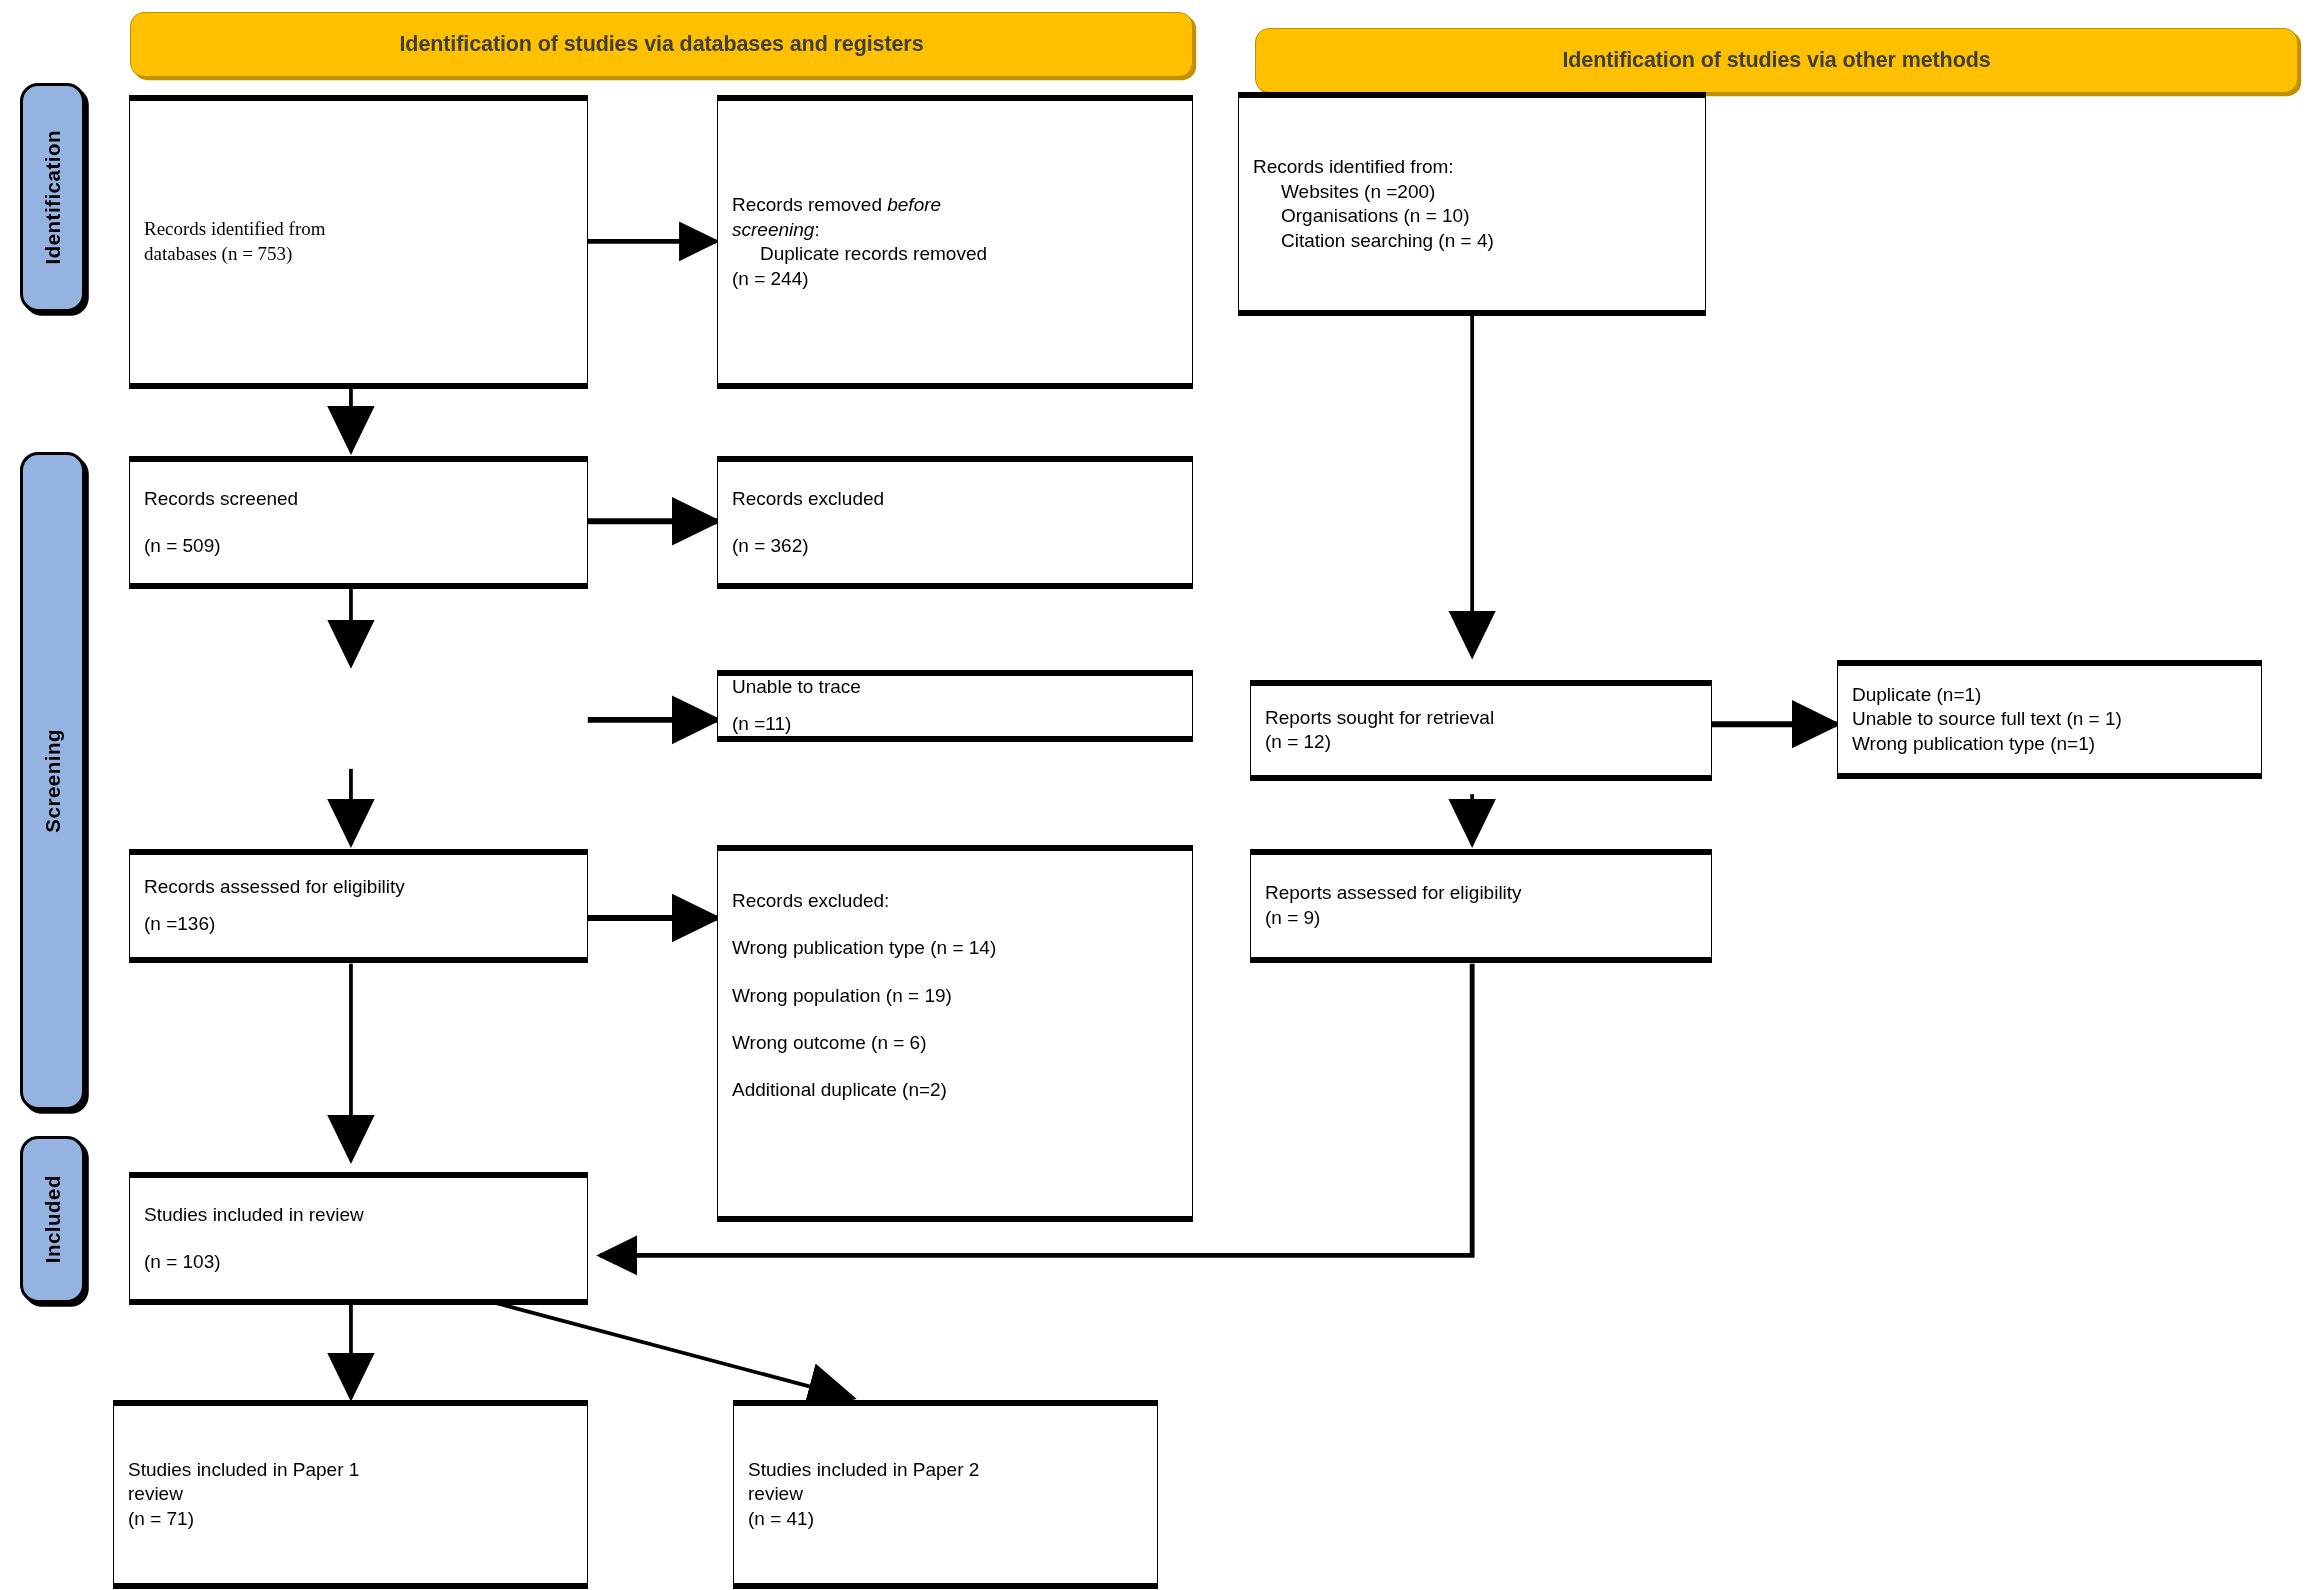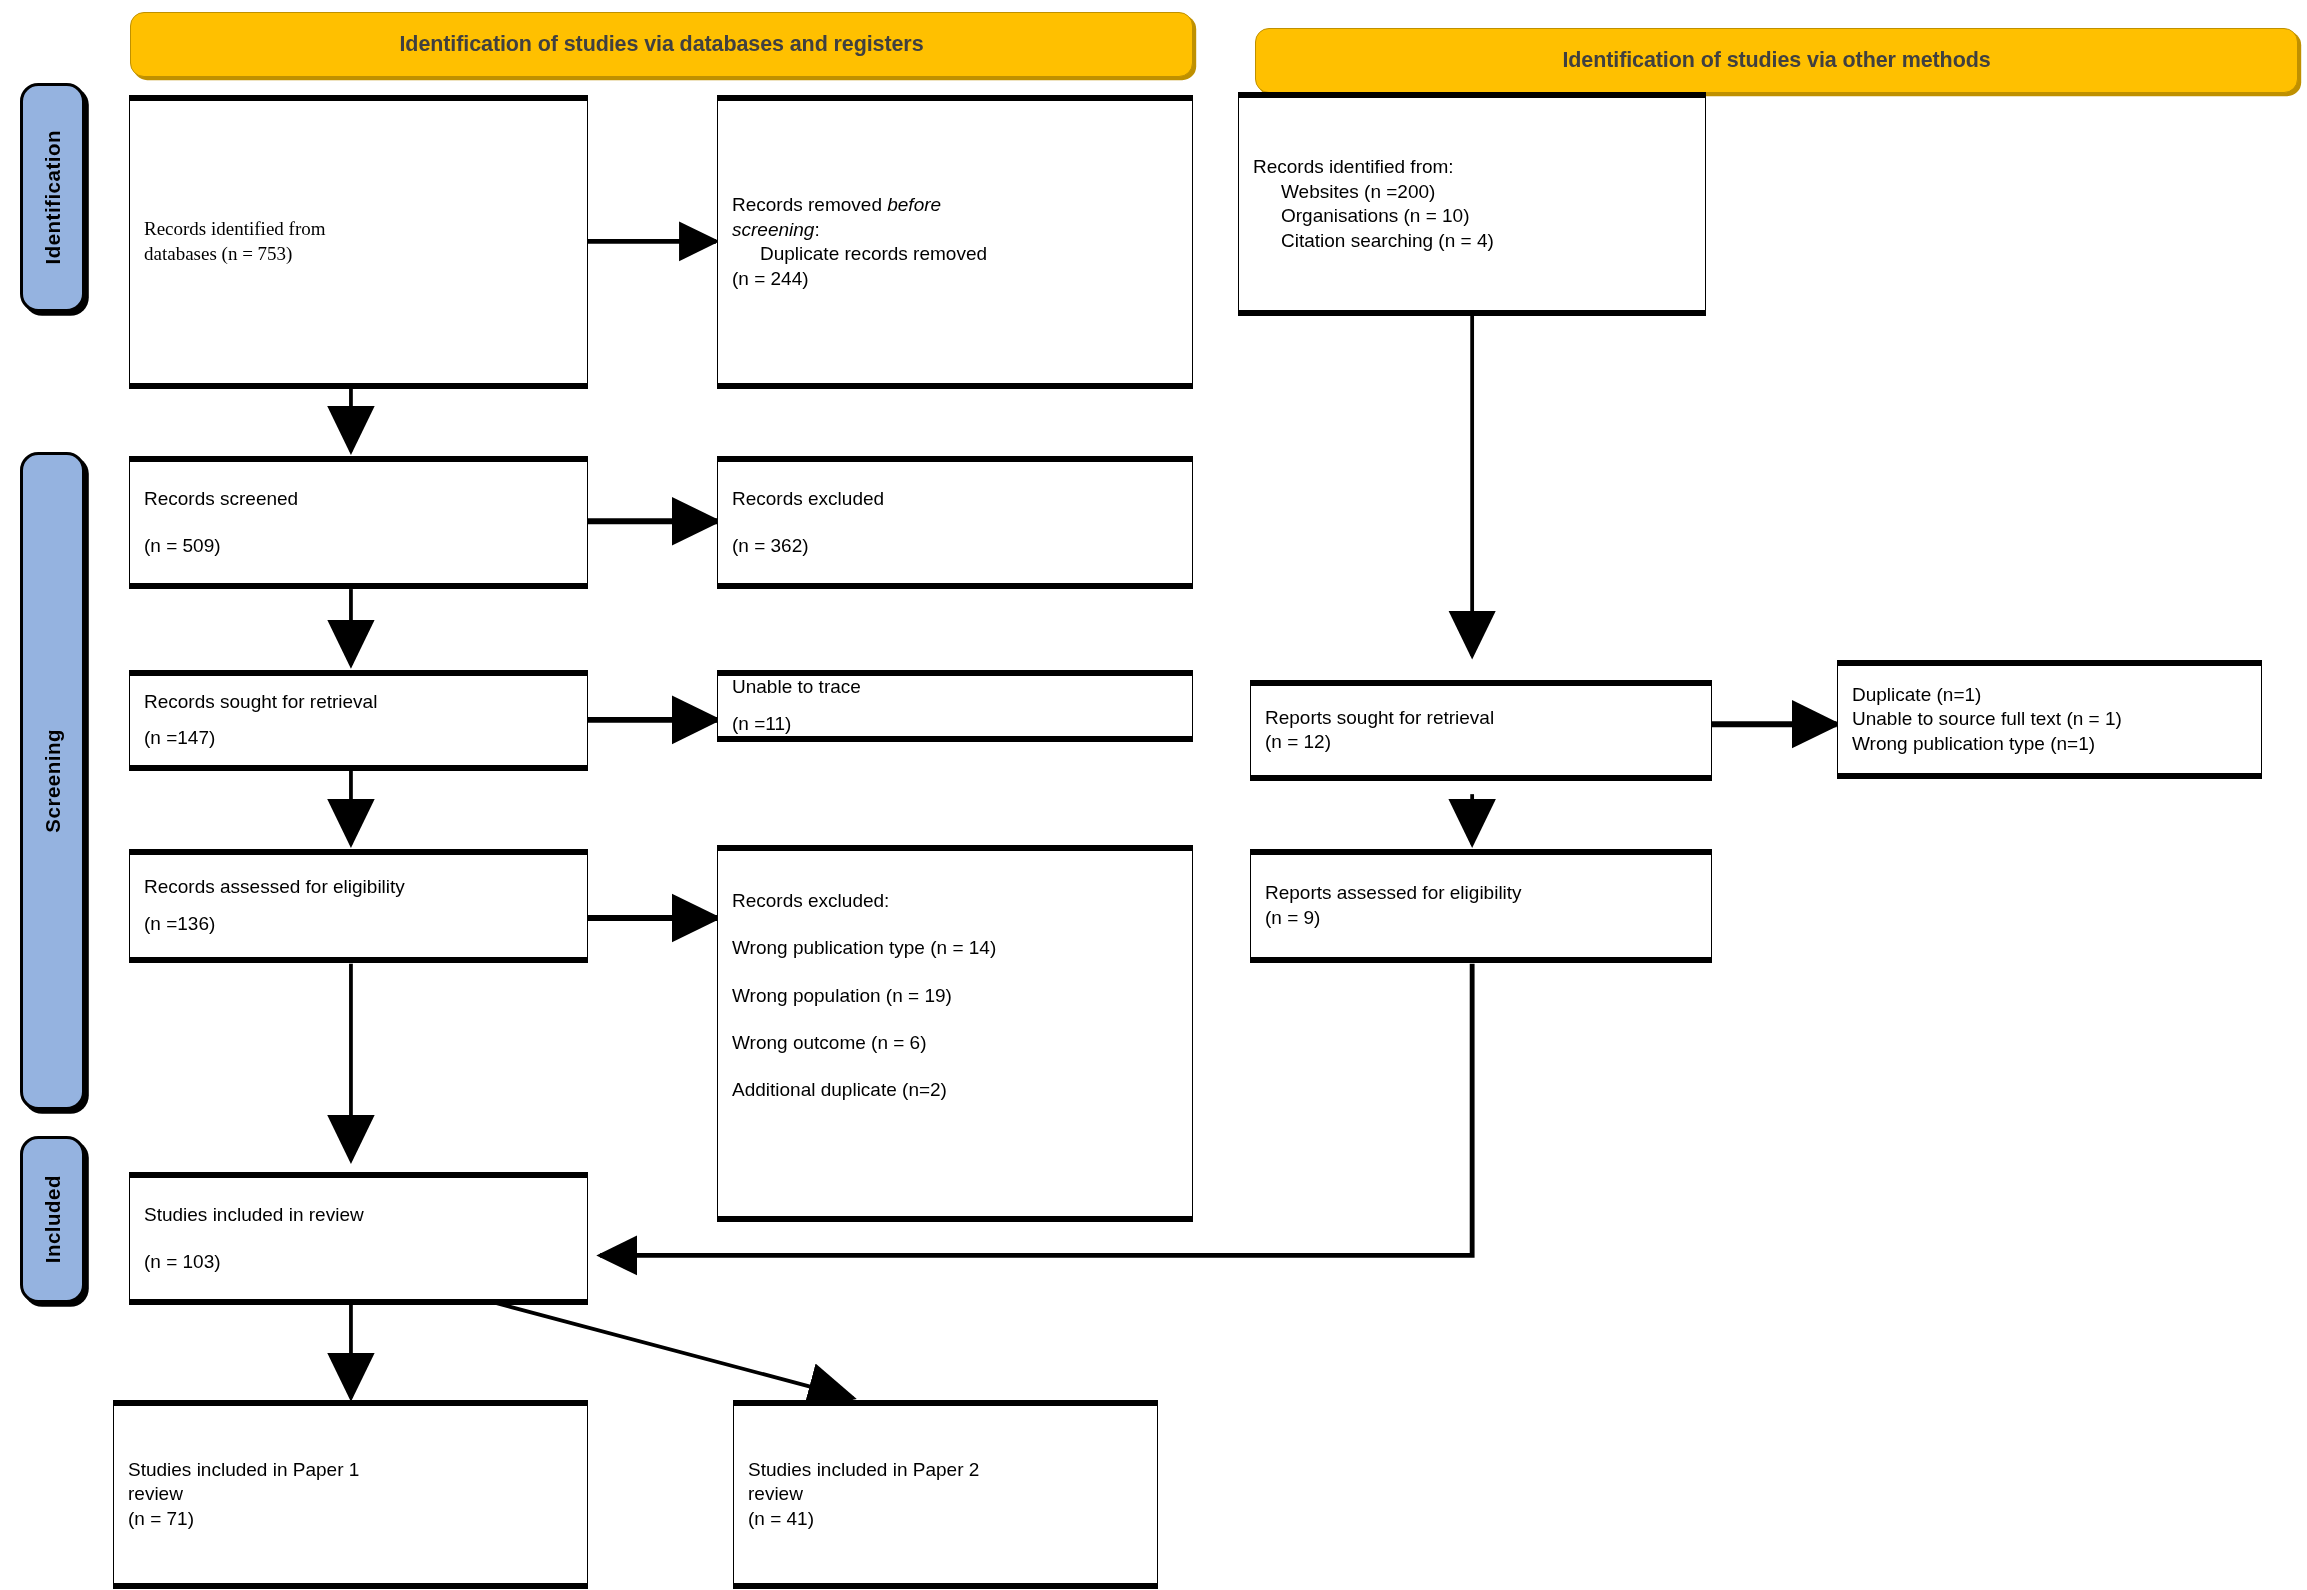--- a/index.html
+++ b/index.html
@@ -201,26 +201,20 @@
     </div>
   </div>
 
   <div class="pbox" style="left:717px; top:456px; width:476px; height:133px;">
     <div class="pbox-inner">
       <div class="pline">Records excluded</div>
       <div class="pline gap">(n = 362)</div>
     </div>
   </div>
 
-  <div class="pbox" style="left:129px; top:670px; width:459px; height:101px;">
-    <div class="pbox-inner">
-      <div class="pline">Records sought for retrieval</div>
-      <div class="pline gap-sm">(n =147)</div>
-    </div>
-  </div>
 
   <div class="pbox" style="left:717px; top:670px; width:476px; height:72px;">
     <div class="pbox-inner">
       <div class="pline">Unable to trace</div>
       <div class="pline gap-sm">(n =11)</div>
     </div>
   </div>
 
   <div class="pbox" style="left:1250px; top:680px; width:462px; height:101px;">
     <div class="pbox-inner">

